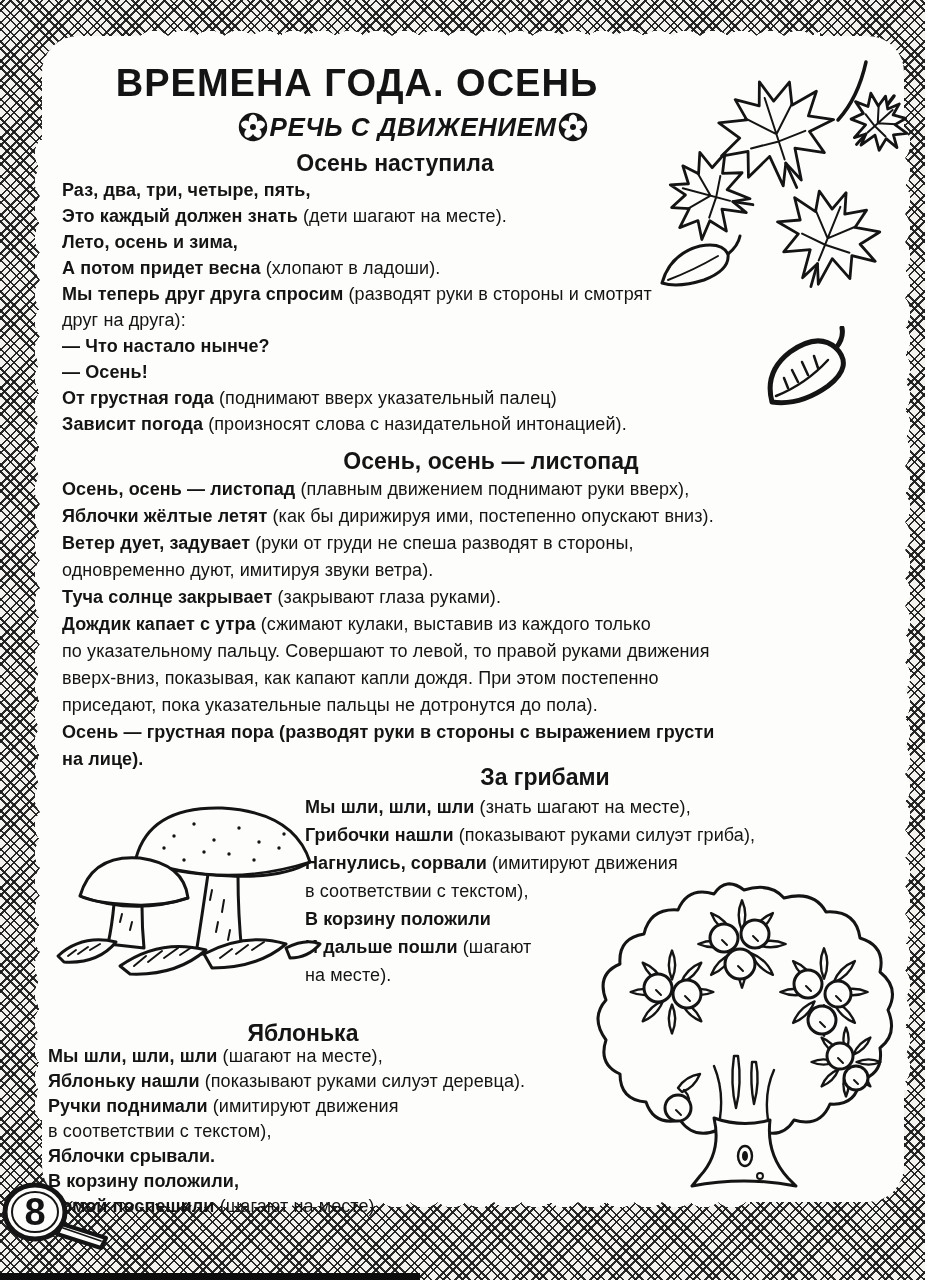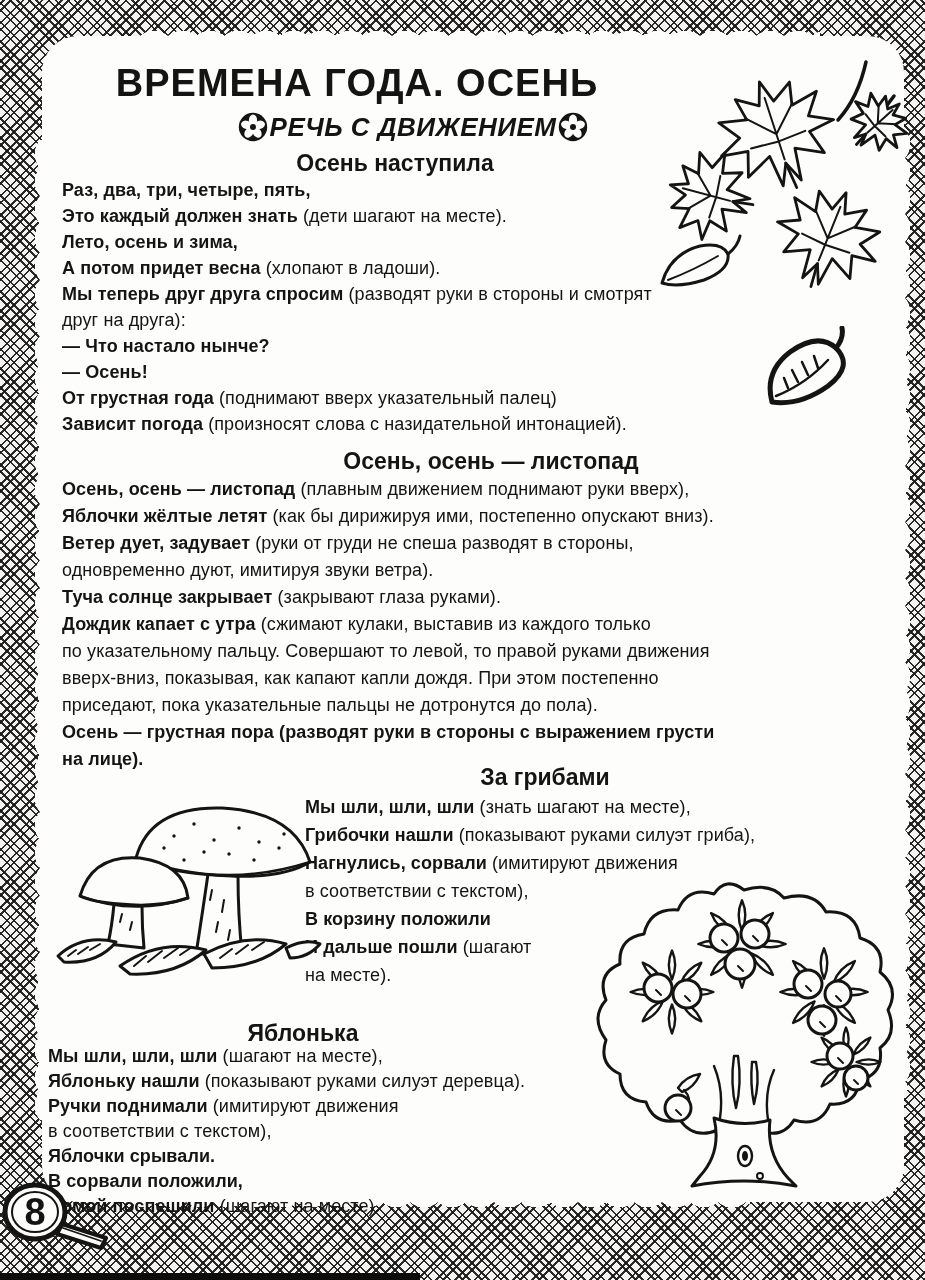--- a/index.html
+++ b/index.html
@@ -151,21 +151,21 @@
         <div class="line"><span class="n">на месте).</span></div>
       </div>
 
     <div class="heading h4">Яблонька</div>
     <div class="lines t4">
         <div class="line"><span class="b">Мы шли, шли, шли </span><span class="n">(шагают на месте),</span></div>
         <div class="line"><span class="b">Яблоньку нашли </span><span class="n">(показывают руками силуэт деревца).</span></div>
         <div class="line"><span class="b">Ручки поднимали </span><span class="n">(имитируют движения</span></div>
         <div class="line"><span class="n">в соответствии с текстом),</span></div>
         <div class="line"><span class="b">Яблочки срывали.</span></div>
-        <div class="line"><span class="b">В сорвали положили,</span></div>
+        <div class="line"><span class="b">В корзину положили,</span></div>
         <div class="line"><span class="b">Домой поспешили </span><span class="n">(шагают на месте).</span></div>
       </div>
 
     <svg class="art art-leaves" viewBox="0 0 270 250">
       <defs>
         <g id="mpl">
           <path class="shp" vector-effect="non-scaling-stroke" stroke-width="2.8" d="M0,-60 L8,-36 L30,-50 L25,-26 L54,-32 L38,-10 L62,2 L34,6 L42,32 L14,18 L10,52 L0,30 L-10,52 L-14,18 L-42,32 L-34,6 L-62,2 L-38,-10 L-54,-32 L-25,-26 L-30,-50 L-8,-36 Z"></path>
           <path class="ln" vector-effect="non-scaling-stroke" stroke-width="2" d="M0,26 L0,-42 M0,-2 L26,-28 M0,-2 L-26,-28 M0,6 L30,4 M0,6 L-30,4"></path>
           <path class="ln" vector-effect="non-scaling-stroke" stroke-width="2.8" d="M0,30 L3,58"></path>
         </g>

